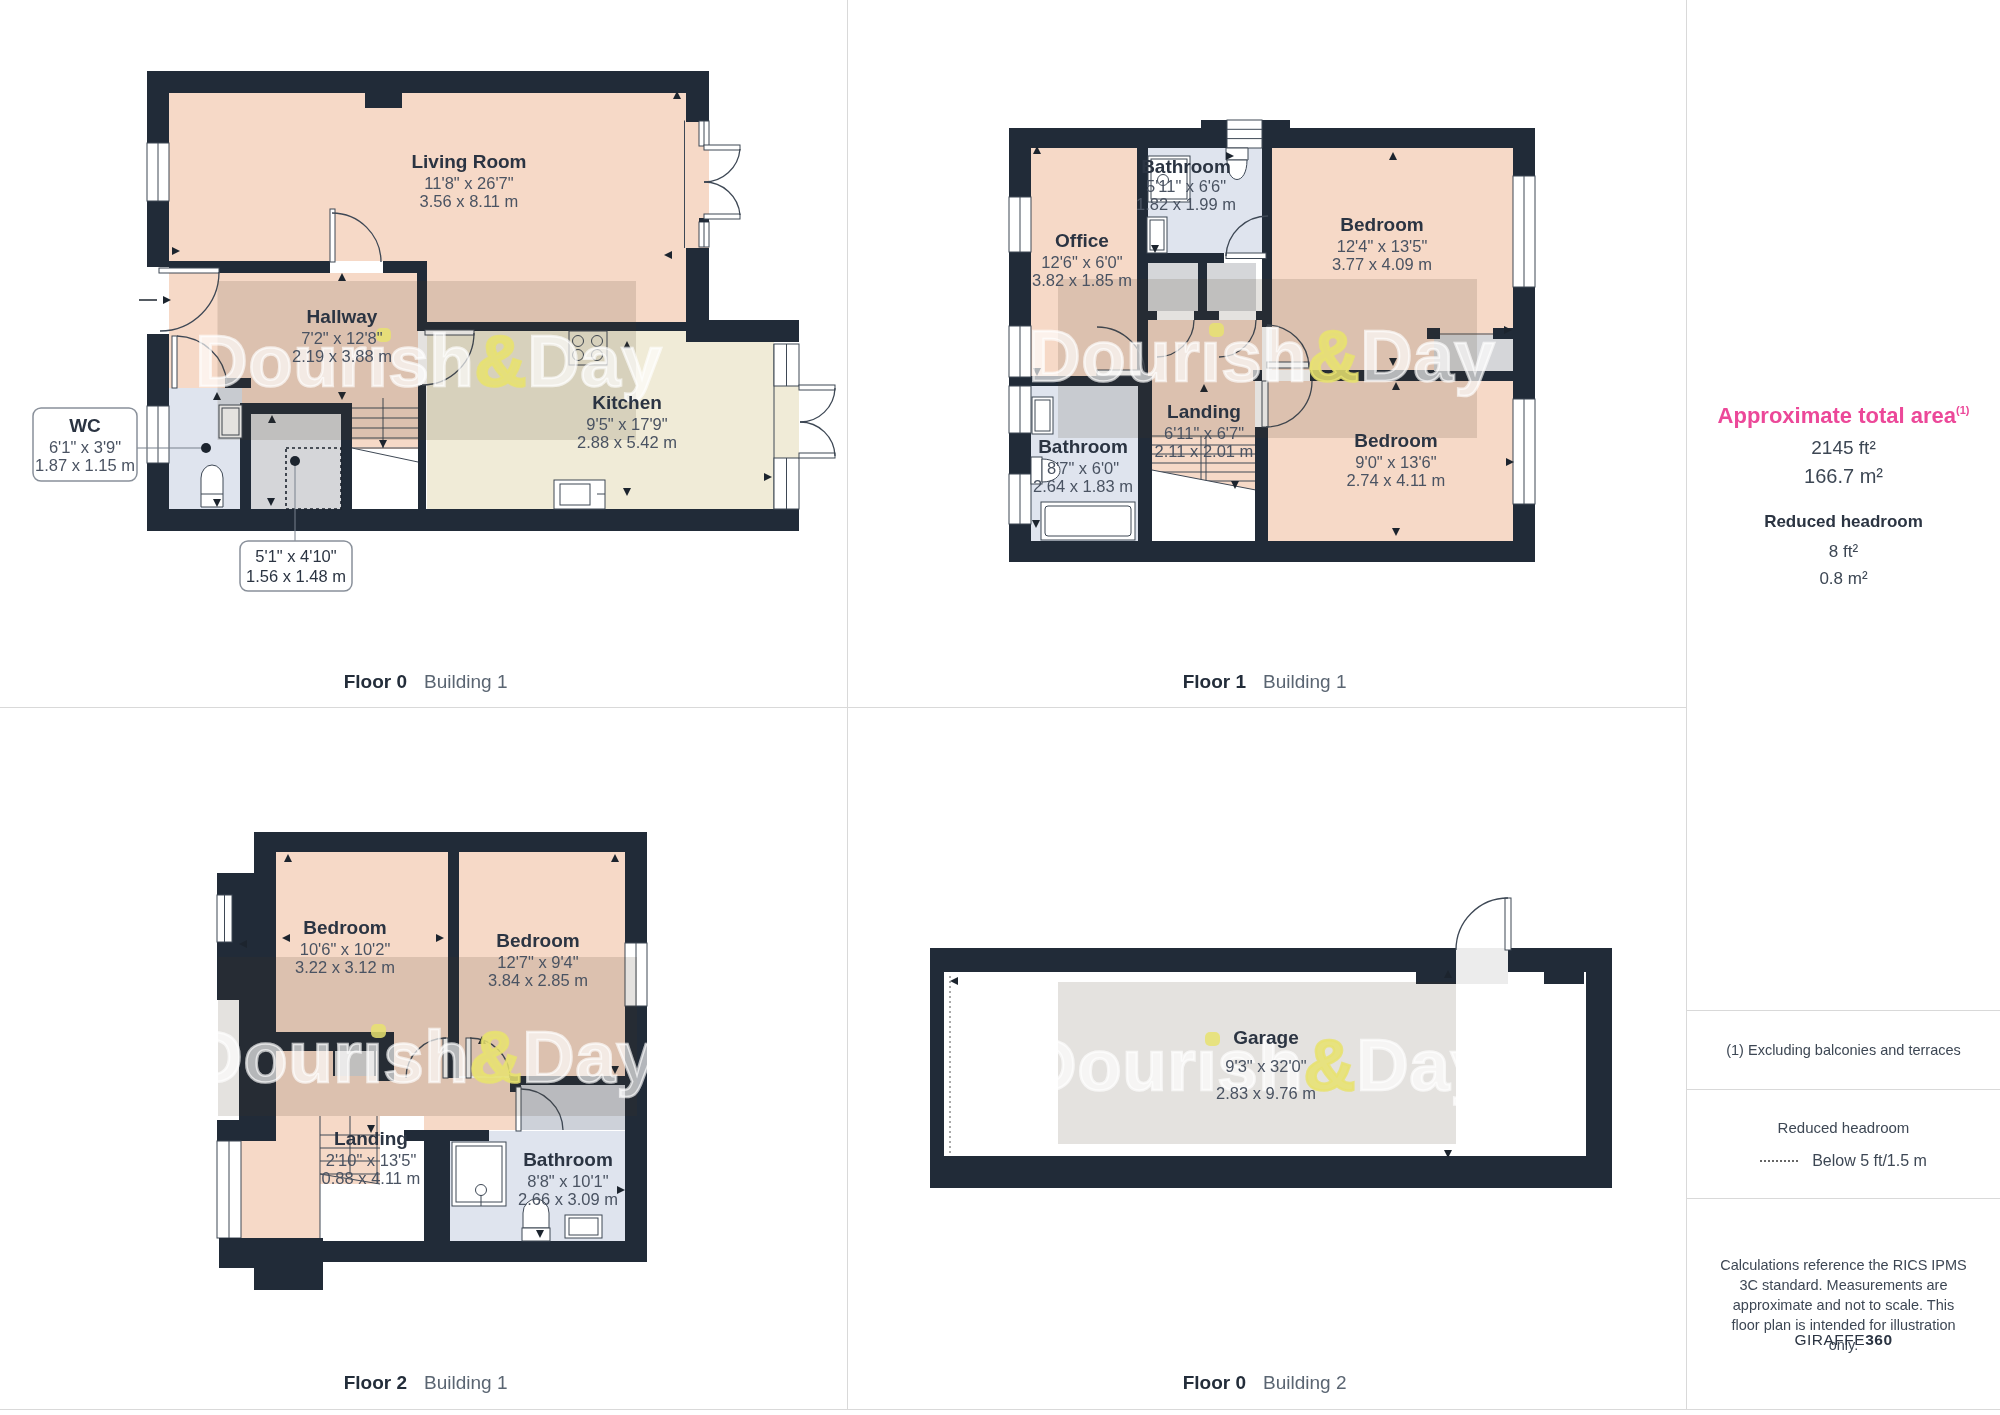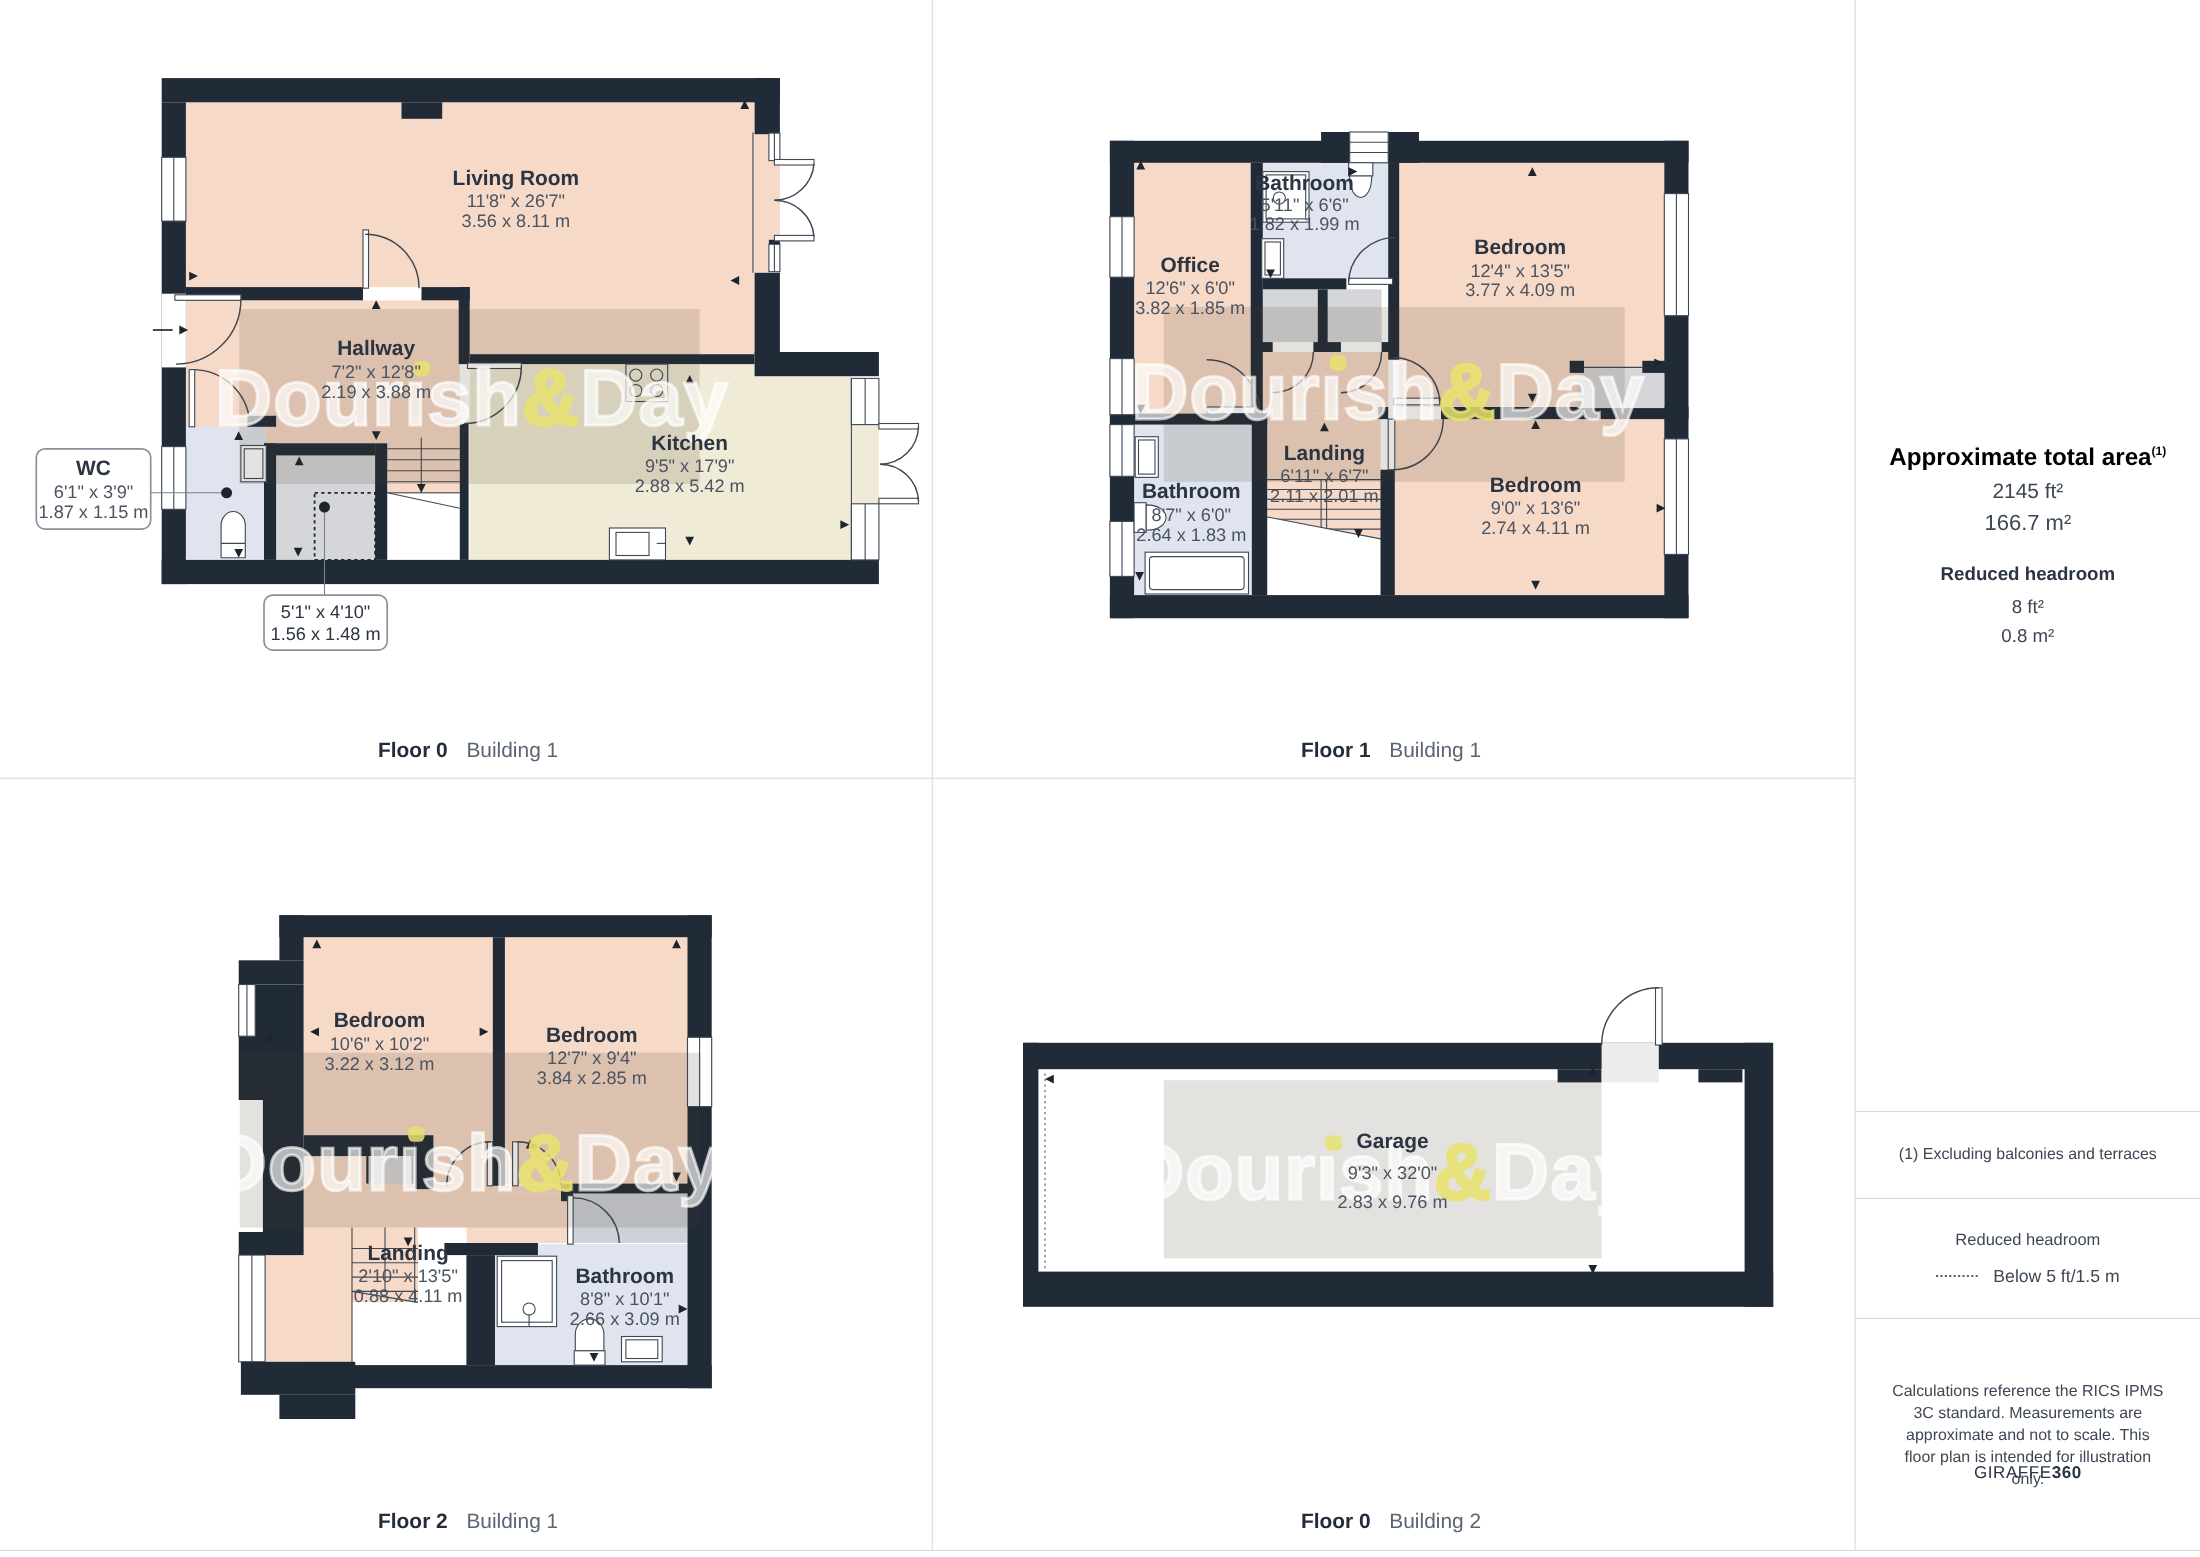--- a/index.html
+++ b/index.html
@@ -533,21 +533,21 @@
 
 <text x="1266" y="1044" text-anchor="middle" font-size="19" font-weight="bold" fill="#2b3442">Garage</text>
 <text x="1266" y="1071.5" text-anchor="middle" font-size="16.5" fill="#4a5362">9'3" x 32'0"</text>
 <text x="1266" y="1098.5" text-anchor="middle" font-size="16.5" fill="#4a5362">2.83 x 9.76 m</text>
 
 <text x="1246" y="1389" text-anchor="end" font-size="19" font-weight="bold" fill="#232d3a">Floor 0</text>
 <text x="1263" y="1389" text-anchor="start" font-size="19" fill="#5a6572">Building 2</text>
 </g>
 </svg>
 
-<div class="rc" style="top:403px;font-size:22px;font-weight:bold;color:#000000">Approximate total area<span style="font-size:11px;vertical-align:9px">(1)</span></div>
+<div class="rc" style="top:403px;font-size:22px;font-weight:bold;color:#ec4899">Approximate total area<span style="font-size:11px;vertical-align:9px">(1)</span></div>
 
 <div class="rc" style="top:437px;font-size:19px">2145 ft²</div>
 
 <div class="rc" style="top:465px;font-size:20px">166.7 m²</div>
 
 <div class="rc" style="top:512px;font-size:17px;font-weight:bold;color:#2b3442">Reduced headroom</div>
 
 <div class="rc" style="top:542px;font-size:17px">8 ft²</div>
 
 <div class="rc" style="top:569px;font-size:17px">0.8 m²</div>

